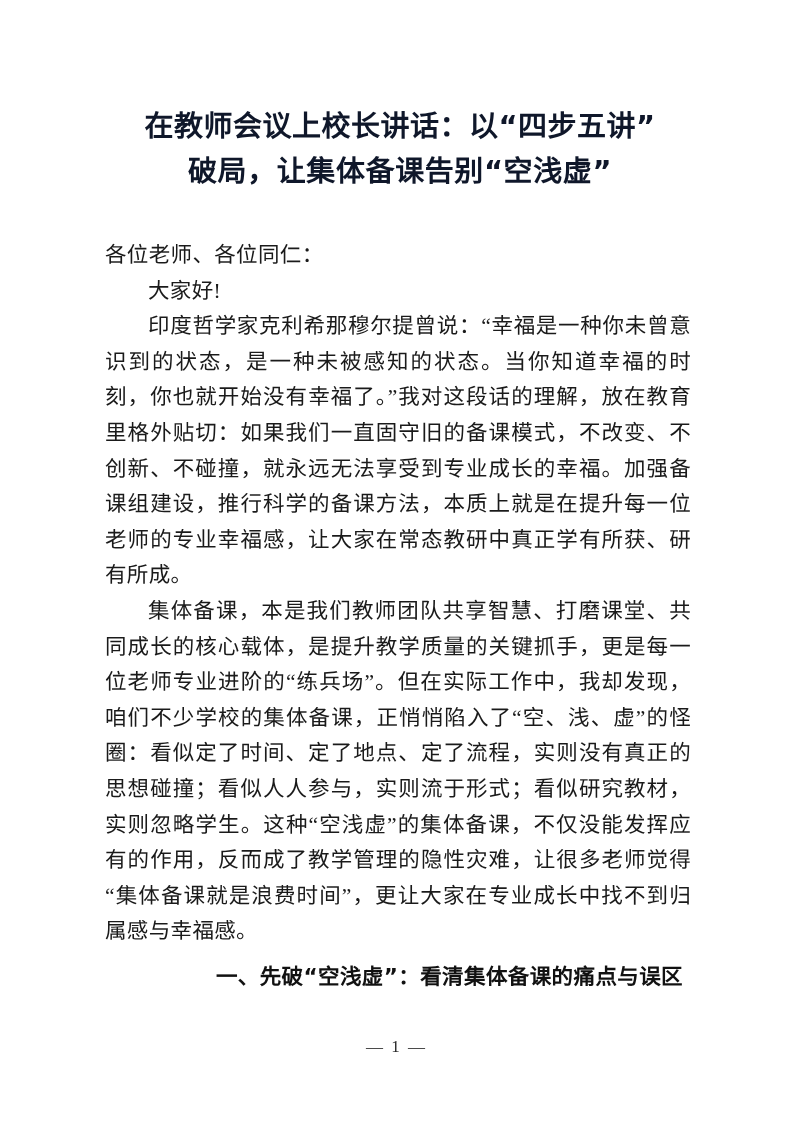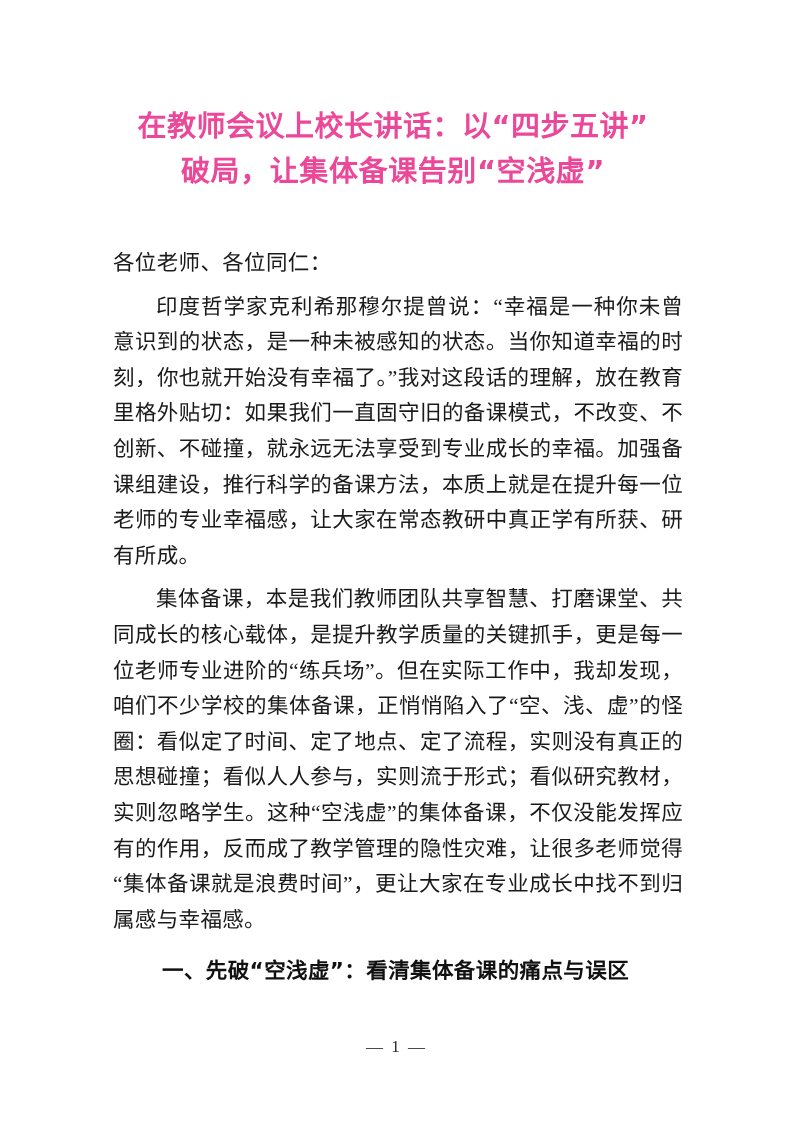--- a/index.html
+++ b/index.html
@@ -22,79 +22,79 @@
     position: absolute;
     left: 0; top: 0;
     width: 793px;
     height: 1122px;
     background: #ffffff;
   }
 
   
   .doc-title {
     position: absolute;
-    left: 100px;
+    left: 107px;
     top: 104px;
     width: 586px;
     text-align: center;
     font-family: "DejaVu Sans", "Liberation Sans", sans-serif;
     font-weight: 700;
     font-size: 29px;
     line-height: 45px;
     letter-spacing: 0.5px;
-    color: #ec4899;
+    color: #0f172a;
   }
   .doc-title .tline {
     display: block;
     white-space: nowrap;
   }
   .doc-title .tline-2 {
     letter-spacing: 0.6px;
   }
 
   
   .body-block {
     position: absolute;
     left: 105px;
     top: 238px;
     width: 586px;
   }
 
   p.para {
-    margin: 8px;
+    margin: 0;
     padding: 0;
     font-family: "Liberation Serif", "DejaVu Serif", serif;
     font-size: 21.5px;
     line-height: 35.6px;
     text-align: justify;
     text-justify: inter-ideograph;
     text-align-last: left;
     letter-spacing: 0.35px;
     color: #1a1a1a;
     font-weight: 400;
   }
   p.indent {
     text-indent: 2em;
   }
   p.noindent {
     text-indent: 0;
   }
 
   
   p.section-heading {
-    margin: 14px;
+    margin: 8px;
     padding: 0;
     text-indent: 2em;
     font-family: "DejaVu Sans", "Liberation Sans", sans-serif;
     font-weight: 700;
     font-size: 21.5px;
     line-height: 37px;
     letter-spacing: 0.4px;
     color: #111111;
-    text-align: left;
+    text-align: right;
   }
 
   
   .page-footer {
     position: absolute;
     left: 0;
     top: 1037px;
     width: 793px;
     text-align: center;
     font-family: "Liberation Serif", "DejaVu Serif", serif;
@@ -110,20 +110,21 @@
 
   <div class="doc-title">
     <span class="tline tline-1">在教师会议上校长讲话：以“四步五讲”</span>
     <span class="tline tline-2">破局，让集体备课告别“空浅虚”</span>
   </div>
 
   <div class="body-block">
 
     <p class="para noindent">各位老师、各位同仁：</p>
 
+    <p class="para indent">大家好!</p>
 
 
     <p class="para indent">印度哲学家克利希那穆尔提曾说：“幸福是一种你未曾意识到的状态，是一种未被感知的状态。当你知道幸福的时刻，你也就开始没有幸福了。”我对这段话的理解，放在教育里格外贴切：如果我们一直固守旧的备课模式，不改变、不创新、不碰撞，就永远无法享受到专业成长的幸福。加强备课组建设，推行科学的备课方法，本质上就是在提升每一位老师的专业幸福感，让大家在常态教研中真正学有所获、研有所成。</p>
 
     <p class="para indent">集体备课，本是我们教师团队共享智慧、打磨课堂、共同成长的核心载体，是提升教学质量的关键抓手，更是每一位老师专业进阶的“练兵场”。但在实际工作中，我却发现，咱们不少学校的集体备课，正悄悄陷入了“空、浅、虚”的怪圈：看似定了时间、定了地点、定了流程，实则没有真正的思想碰撞；看似人人参与，实则流于形式；看似研究教材，实则忽略学生。这种“空浅虚”的集体备课，不仅没能发挥应有的作用，反而成了教学管理的隐性灾难，让很多老师觉得“集体备课就是浪费时间”，更让大家在专业成长中找不到归属感与幸福感。</p>
 
     <p class="section-heading">一、先破“空浅虚”：看清集体备课的痛点与误区</p>
 
   </div>
 

